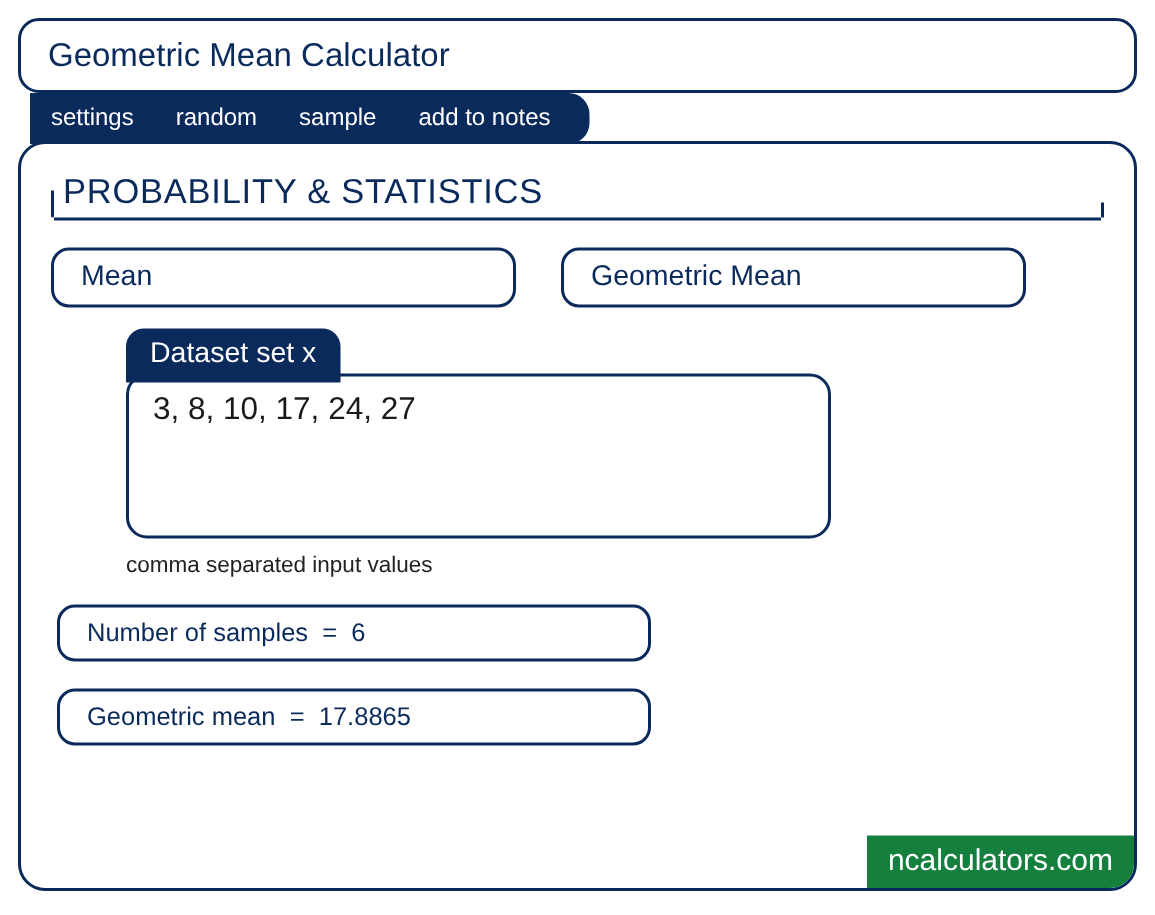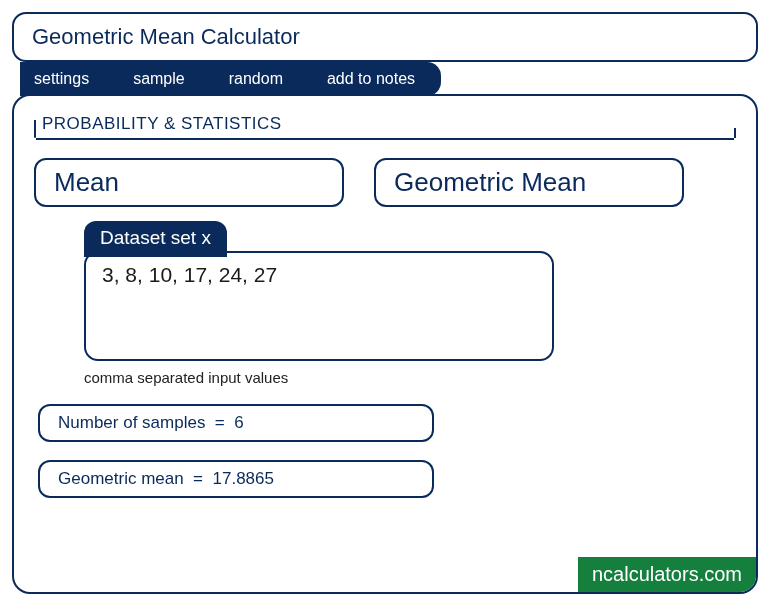--- a/index.html
+++ b/index.html
@@ -19,21 +19,21 @@
       border: 2px solid #0a2a5c;
       border-radius: 14px;
       padding: 10px 18px;
       font-size: 22px;
       color: #0a2a5c;
       font-weight: 400;
       margin-bottom: 0;
     }
     .tabs {
       display: flex;
-      gap: 16px;
+      gap: 0;
       background: #0a2a5c;
       width: fit-content;
       border-radius: 0 14px 14px 0;
       margin-left: 8px;
       padding-right: 12px;
     }
     .tab {
       color: #ffffff;
       font-size: 16px;
       padding: 8px 14px;
@@ -42,21 +42,21 @@
     .main-panel {
       border: 2px solid #0a2a5c;
       border-radius: 18px;
       margin-top: -2px;
       padding: 18px 20px 50px 20px;
       position: relative;
       min-height: 500px;
     }
     .section-label {
       color: #0a2a5c;
-      font-size: 17px;
+      font-size: 23px;
       letter-spacing: 0.5px;
       font-weight: 400;
       margin-bottom: 4px;
       margin-left: 8px;
     }
     .section-underline {
       border-top: 2px solid #0a2a5c;
       margin: 0 2px 18px 2px;
       position: relative;
     }
@@ -83,21 +83,21 @@
     }
     .row-pair {
       display: flex;
       gap: 30px;
       margin-bottom: 10px;
     }
     .pill {
       border: 2px solid #0a2a5c;
       border-radius: 12px;
       padding: 7px 18px;
-      font-size: 26px;
+      font-size: 19px;
       color: #0a2a5c;
       min-width: 310px;
       cursor: pointer;
     }
     .dataset-wrap {
       margin-left: 50px;
       margin-top: 14px;
       width: 470px;
       position: relative;
     }
@@ -151,22 +151,22 @@
       border-radius: 0 0 16px 0;
     }
   </style>
 </head>
 <body>
 
 <div class="title-bar">Geometric Mean Calculator</div>
 
 <div class="tabs">
   <div class="tab">settings</div>
+  <div class="tab">random</div>
   <div class="tab">sample</div>
-  <div class="tab">random</div>
   <div class="tab">add to notes</div>
 </div>
 
 <div class="main-panel">
   <div class="section-label">PROBABILITY &amp; STATISTICS</div>
   <div class="section-underline"></div>
 
   <div class="row-pair">
     <div class="pill">Mean</div>
     <div class="pill">Geometric Mean</div>

